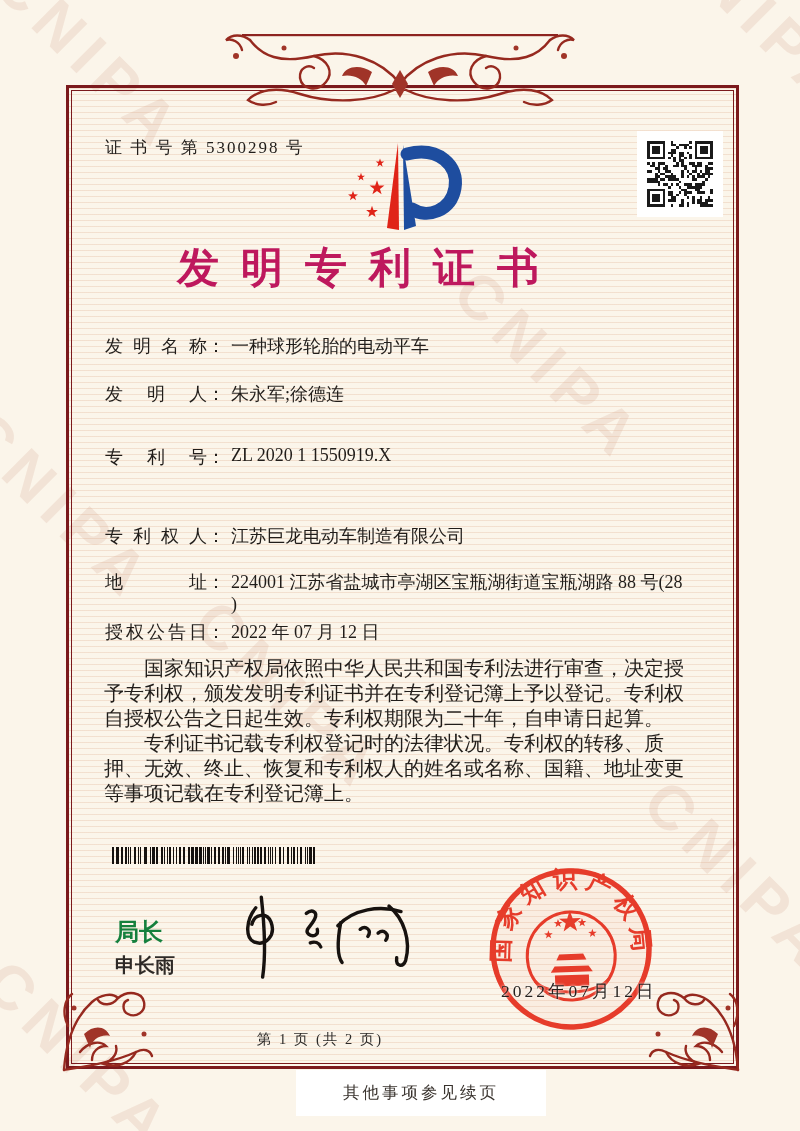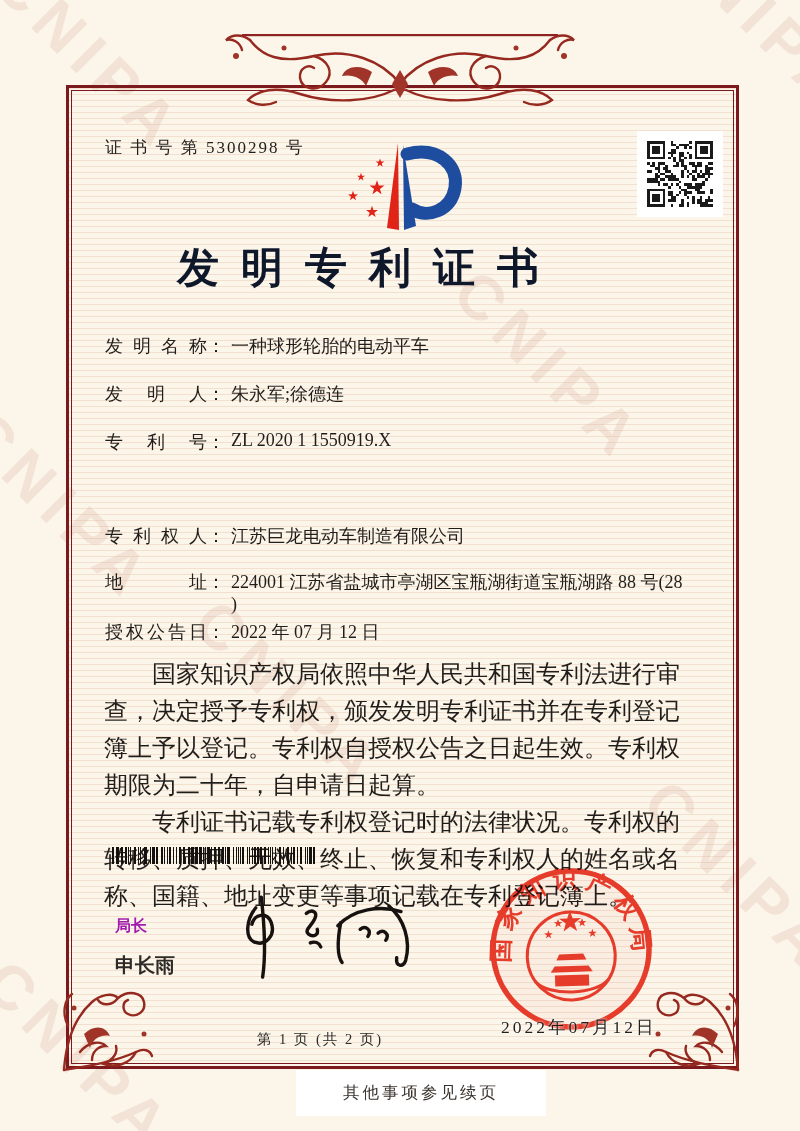--- a/index.html
+++ b/index.html
@@ -35,48 +35,47 @@
   .content{position:absolute;inset:0;z-index:3;border-radius:28px;}
 
   .cert-no{position:absolute;left:105px;top:136px;font-size:17px;letter-spacing:2px;}
 
   .logo{position:absolute;left:325px;top:128px;}
   .qr-box{position:absolute;left:637px;top:131px;width:86px;height:86px;background:#ffffff;}
   .qr-box svg{position:absolute;left:10px;top:10px;}
 
   .title{
     position:absolute;left:0;top:240px;width:716px;margin:0;
-    text-align:center;font-size:42px;font-weight:700;color:#0f172a;
+    text-align:center;font-size:42px;font-weight:700;color:#be185d;
     letter-spacing:22px;text-indent:22px;
   }
 
   .row{position:absolute;left:105px;font-size:18px;white-space:nowrap;}
   .lbl{display:inline-block;width:102px;text-align:justify;text-align-last:justify;vertical-align:top;}
   .colon{display:inline-block;vertical-align:top;}
   .val{display:inline-block;margin-left:6px;vertical-align:top;}
   .val2{display:block;}
   .pair2{position:absolute;left:350px;top:0;}
 
-  .paras{position:absolute;left:104px;top:656px;width:598px;font-size:24px;line-height:37px;}
+  .paras{position:absolute;left:104px;top:656px;width:598px;font-size:20px;line-height:25px;}
   .paras p{margin:0;text-indent:2em;}
 
   .barcode{position:absolute;left:112px;top:847px;}
 
-  .sig-title{position:absolute;left:115px;top:916px;font-size:16px;
-    font-family:"Liberation Sans","DejaVu Sans",sans-serif;font-weight:600;color:#a21caf;}
+  .sig-title{position:absolute;left:115px;top:916px;font-size:24px;
+    font-family:"Liberation Sans","DejaVu Sans",sans-serif;font-weight:600;color:#15803d;}
   .sig-name{position:absolute;left:115px;top:952px;font-size:20px;
     font-family:"Liberation Sans","DejaVu Sans",sans-serif;font-weight:700;color:#2e2a27;}
   .sig-script{position:absolute;left:236px;top:882px;}
 
   .seal{position:absolute;left:486px;top:864px;transform:rotate(-2deg);mix-blend-mode:multiply;opacity:.94;}
   .seal-date{
     position:absolute;left:501px;top:979px;z-index:4;
     font-size:17.5px;letter-spacing:3px;color:#241f1c;white-space:nowrap;
     text-shadow:0 0 3px rgba(255,255,255,.75),0 0 3px rgba(255,255,255,.6);
-    margin-top:36px;
   }
 
   .page-info{position:absolute;left:0;top:1030px;width:640px;text-align:center;font-size:14.5px;color:#2c2a28;letter-spacing:2px;}
 
   .note-box{
     position:absolute;left:296px;top:1070px;width:250px;height:46px;z-index:5;
     background:#ffffff;display:flex;align-items:center;justify-content:center;
   }
   .note-text{font-size:16.5px;letter-spacing:3px;color:#38322d;}
 
@@ -451,21 +450,21 @@
     </div>
 
     <h1 class="title">发明专利证书</h1>
 
     <div class="row" style="top:334px">
       <span class="lbl">发明名称</span><span class="colon">：</span><span class="val">一种球形轮胎的电动平车</span>
     </div>
     <div class="row" style="top:382px">
       <span class="lbl">发明人</span><span class="colon">：</span><span class="val">朱永军;徐德连</span>
     </div>
-    <div class="row" style="top:430px">
+    <div class="row" style="top:445px">
       <span class="lbl">专利号</span><span class="colon">：</span><span class="val">ZL 2020 1 1550919.X</span>
     </div>
     <div class="row" style="top:524px">
       <span class="lbl">专利权人</span><span class="colon">：</span><span class="val">江苏巨龙电动车制造有限公司</span>
     </div>
     <div class="row" style="top:570px">
       <span class="lbl">地址</span><span class="colon">：</span><span class="val" style="white-space:normal;width:488px"><span>224001 江苏省盐城市亭湖区宝瓶湖街道宝瓶湖路 88 号(28</span><span class="val2">)</span></span>
     </div>
     <div class="row" style="top:620px;width:600px">
       <span class="lbl">授权公告日</span><span class="colon">：</span><span class="val">2022 年 07 月 12 日</span>

